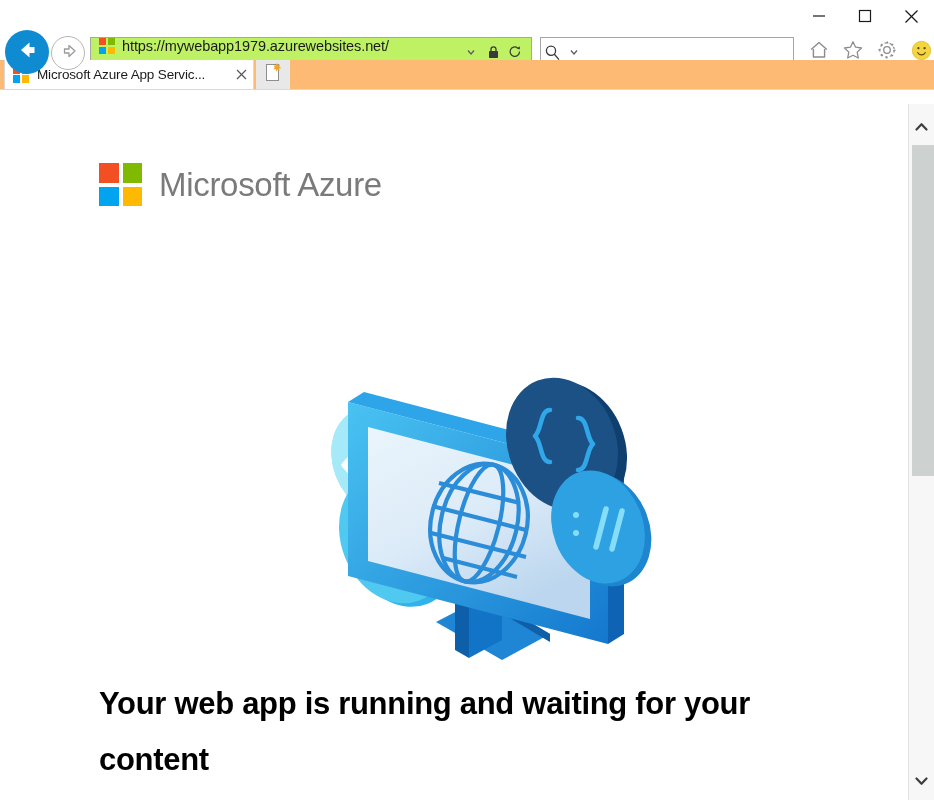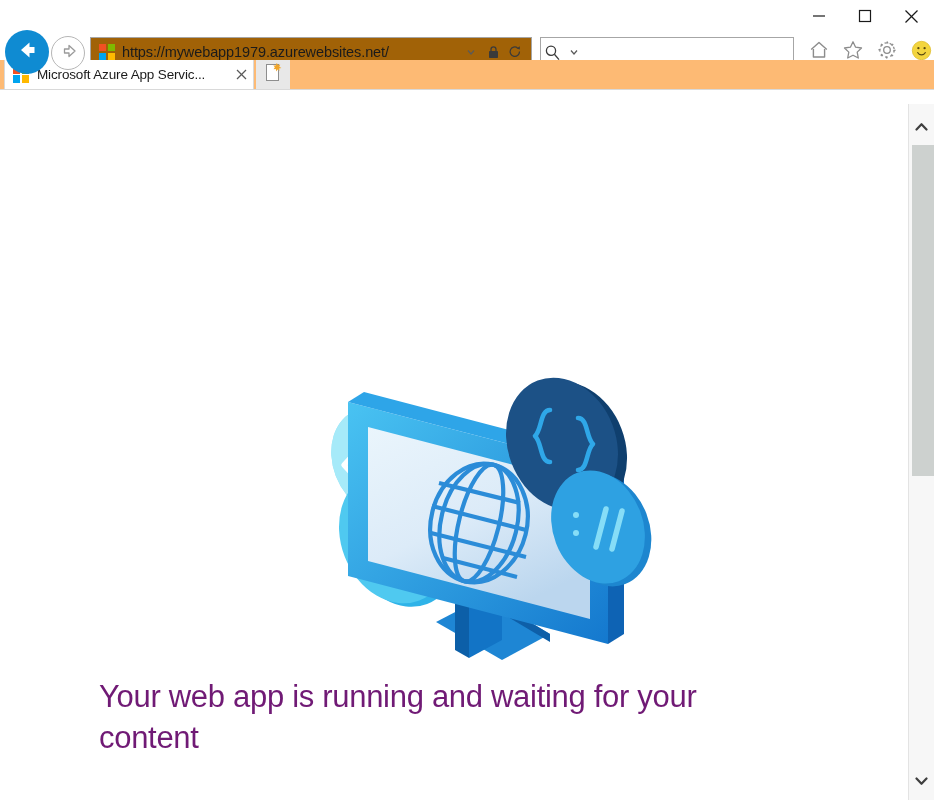--- a/index.html
+++ b/index.html
@@ -73,23 +73,22 @@
     align-items: center;
     justify-content: center;
     z-index: 4;
   }
 
   .addressbar {
     position: absolute;
     left: 90px; top: 37px;
     width: 442px; height: 30px;
     border: 1px solid #a6a6a6;
-    background: #a16207;
-    display: flex;
-    align-items: center;
+    background: #bef264;
+    display: flex;
     box-sizing: border-box;
   }
   .ms-mini {
     width: 16px; height: 16px;
     margin-left: 8px;
     margin-right: 7px;
     display: grid;
     grid-template-columns: 1fr 1fr;
     grid-template-rows: 1fr 1fr;
     gap: 1.6px;
@@ -244,23 +243,23 @@
     position: absolute;
     left: 250px; top: 372px;
     width: 420px; height: 300px;
   }
 
   .headline {
     position: absolute;
     left: 99px; top: 676px;
     width: 700px;
     font-size: 31px;
-    line-height: 41px;
-    color: #701a75;
-    font-weight: 400;
+    line-height: 56px;
+    color: #000000;
+    font-weight: 700;
     letter-spacing: -0.3px;
   }
 
   
   .scrollbar {
     position: absolute;
     right: 0; top: 104px;
     width: 26px;
     height: 696px;
     background: #f7f7f7;
@@ -438,20 +437,29 @@
         <svg width="20" height="21" viewBox="0 0 20 21">
           <rect x="3.5" y="2.5" width="12" height="16" fill="#ffffff" stroke="#8e8e8e" stroke-width="1"></rect>
           <path d="M13.8 1 L14.9 3.1 L17.2 2.6 L16.3 4.8 L18.4 5.9 L16.1 6.5 L16.6 8.8 L14.6 7.5 L13.3 9.4 L12.8 7.1 L10.5 7.2 L11.9 5.3 L10.3 3.6 L12.6 3.5 Z" fill="#F0A52A"></path>
         </svg>
       </span>
     </div>
   </div>
 
   <div class="viewport">
 
+    <div class="azure-logo" style="top:59px">
+      <span class="azure-squares">
+        <i style="background:#F25022"></i>
+          <i style="background:#7FBA00"></i>
+          <i style="background:#00A4EF"></i>
+          <i style="background:#FFB900"></i>
+      </span>
+      <span class="azure-wordmark">Microsoft Azure</span>
+    </div>
 
     <div class="illustration" style="top:268px">
       <svg width="420" height="300" viewBox="0 0 420 300">
         <defs>
           <linearGradient id="screenGrad" x1="0" y1="0" x2="0.55" y2="1">
             <stop offset="0%" stop-color="#EAF5FC"></stop>
             <stop offset="55%" stop-color="#DCEBF8"></stop>
             <stop offset="100%" stop-color="#BBD6EE"></stop>
           </linearGradient>
           <linearGradient id="bezelGrad" x1="0" y1="0" x2="1" y2="1">

